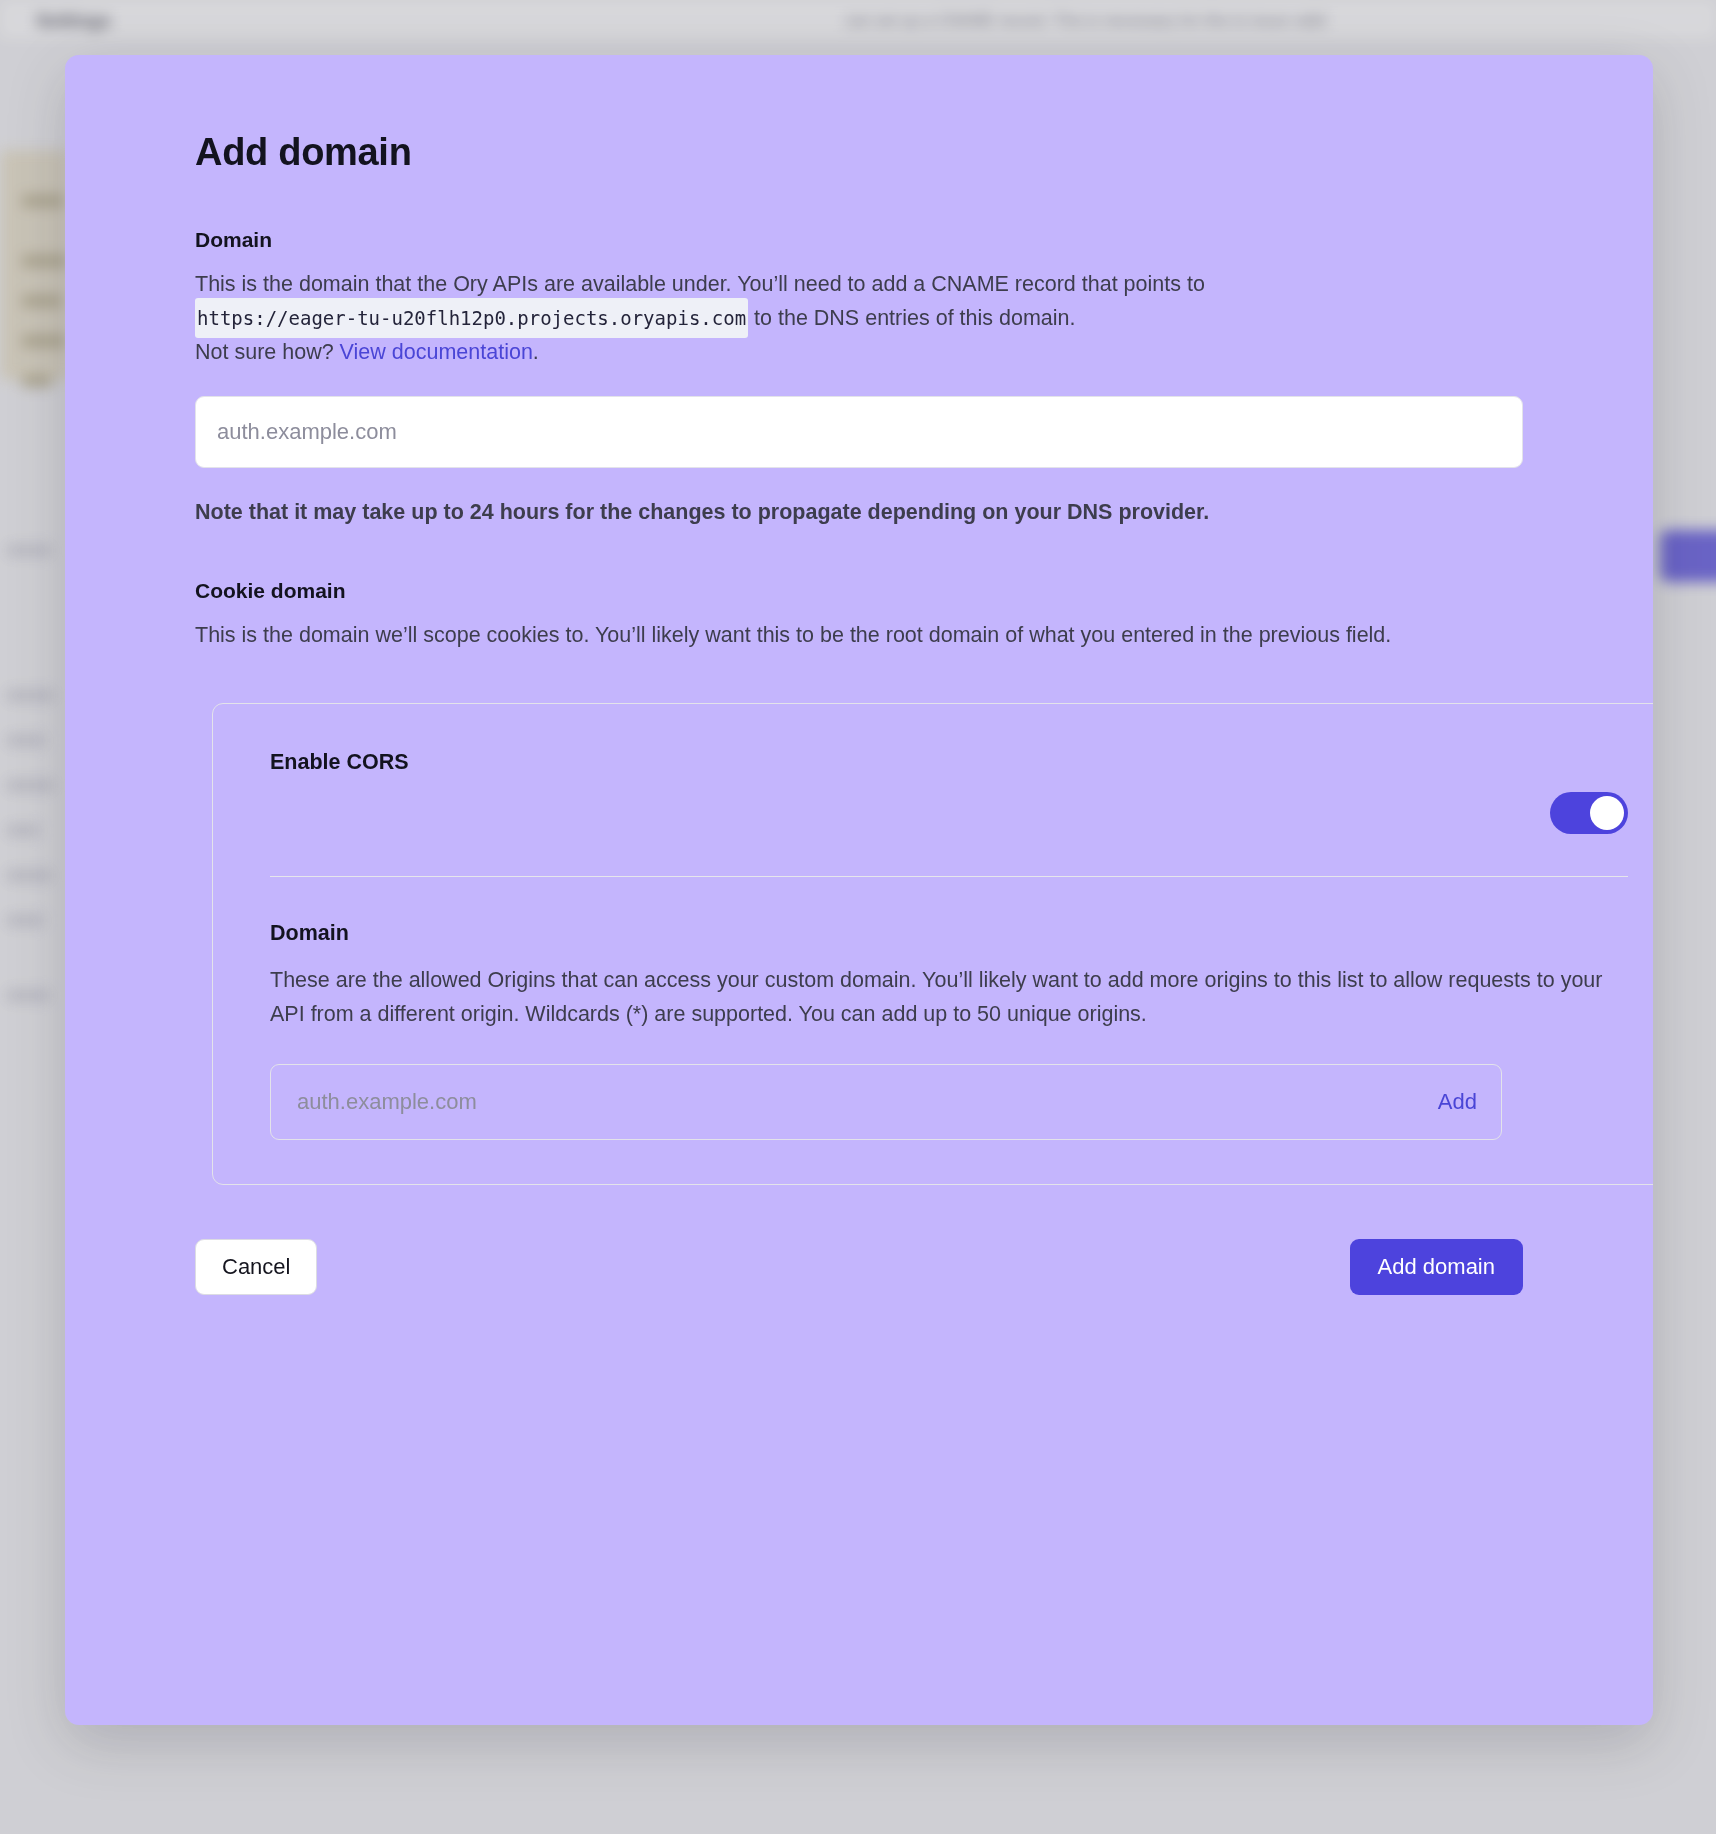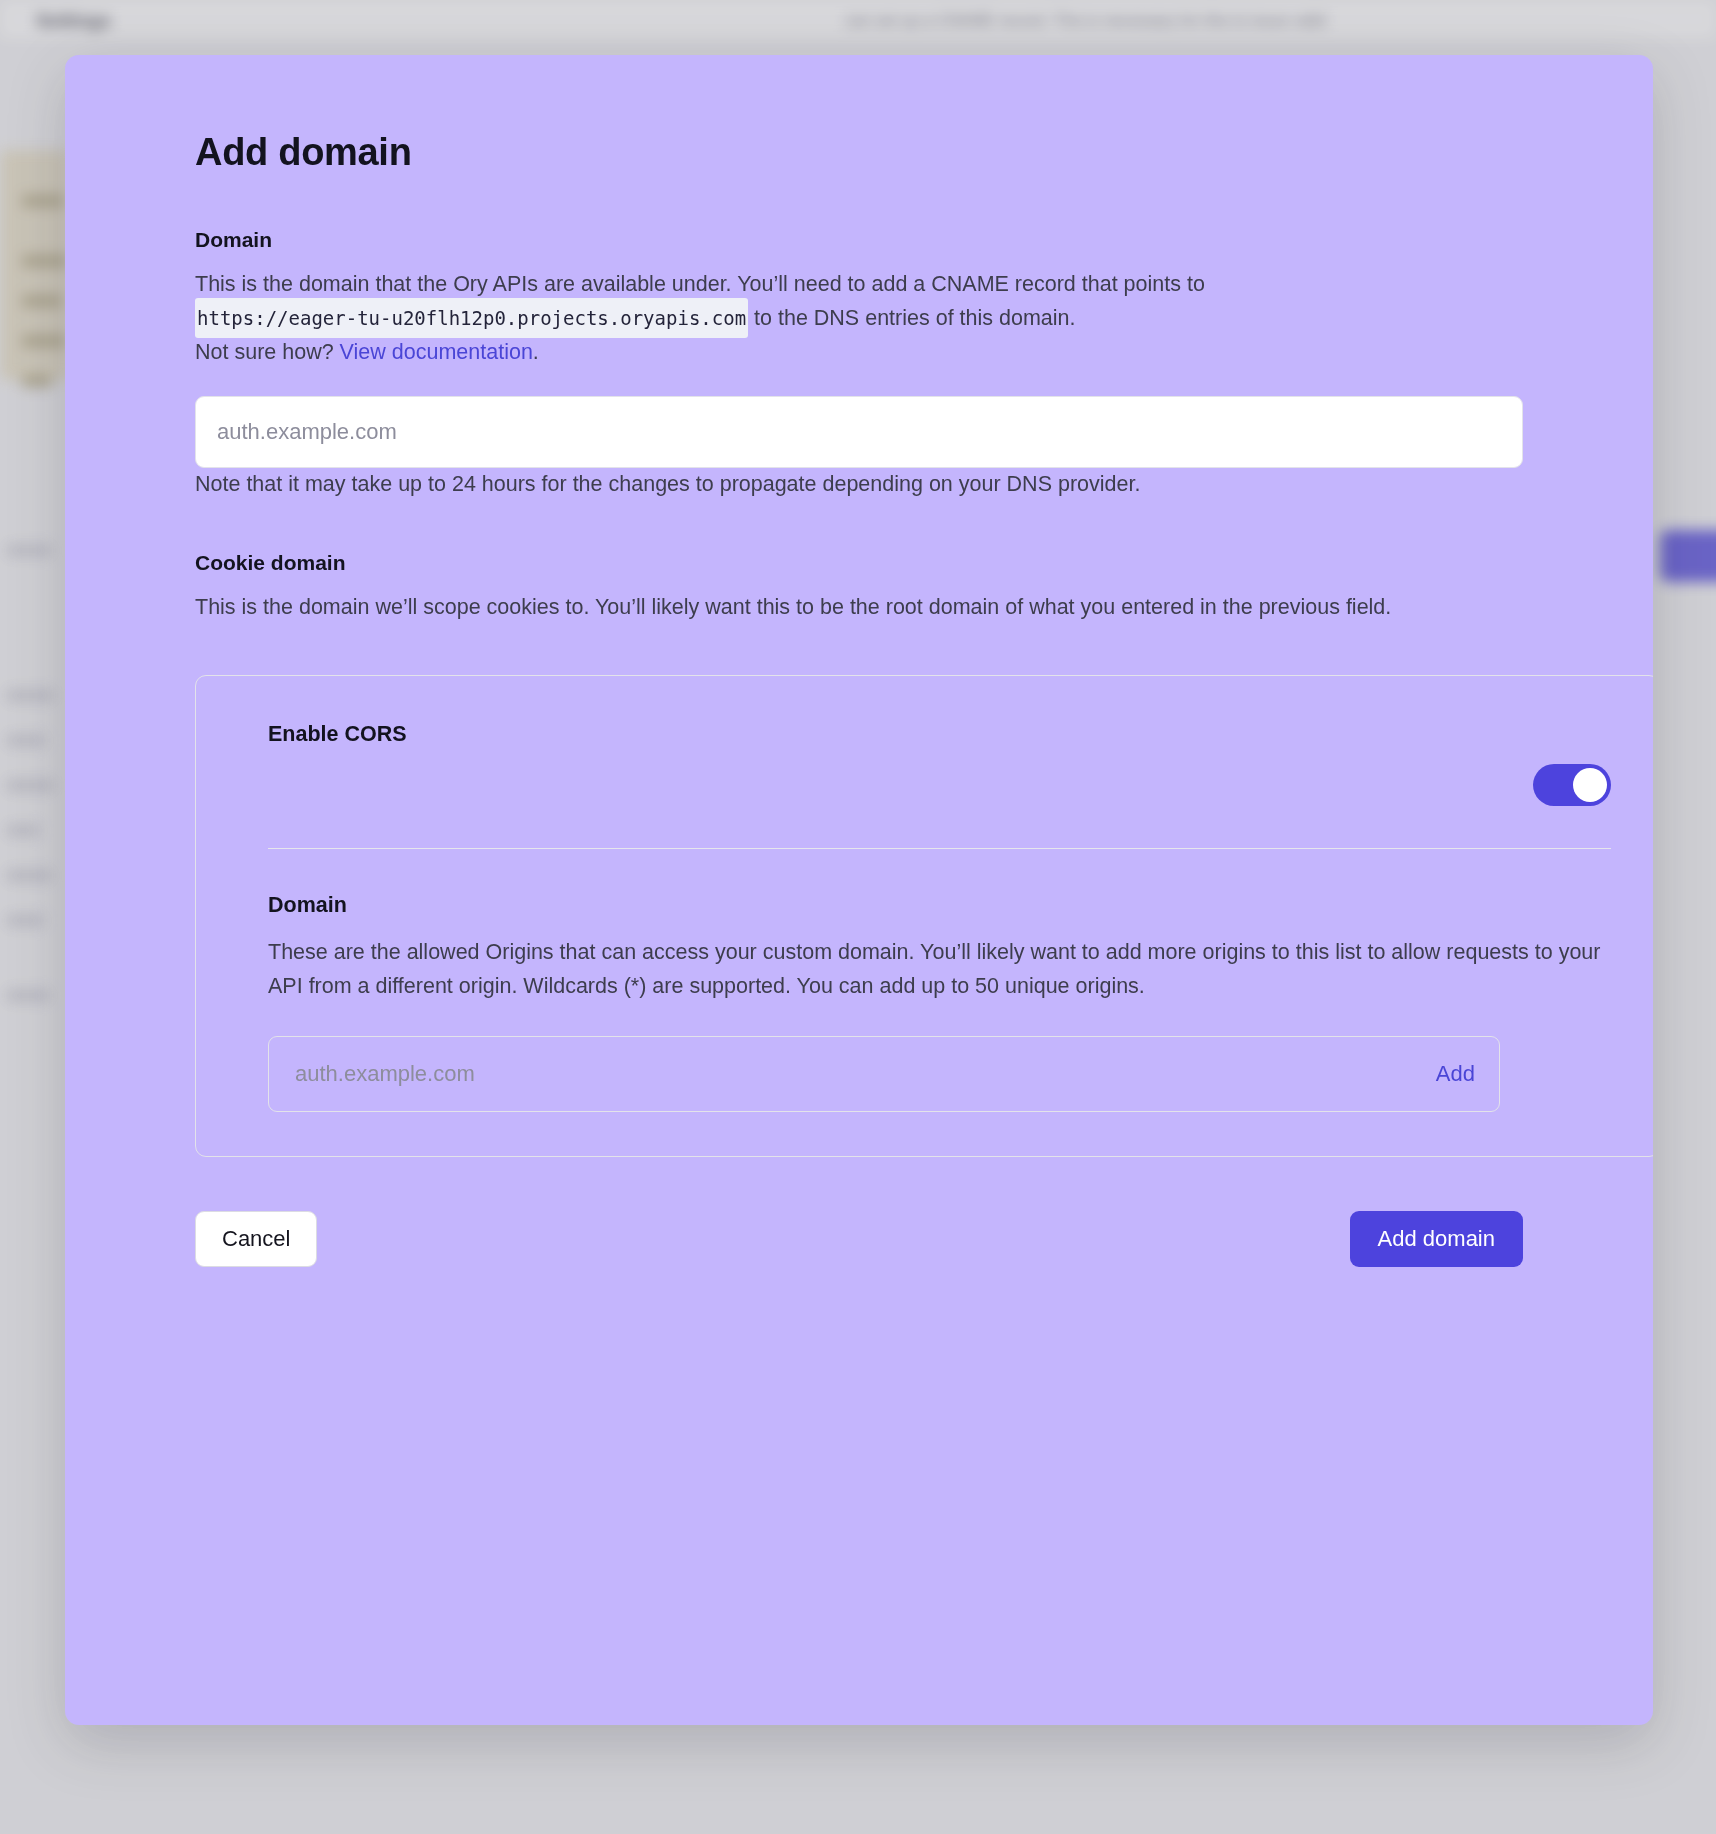--- a/index.html
+++ b/index.html
@@ -111,31 +111,33 @@
     background: #ffffff;
     font-size: 22px;
     color: #15151f;
     padding: 0 21px;
     font-family: "Liberation Sans", sans-serif;
     outline: none;
   }
   .text-input::placeholder { color: #8d8d9c; }
 
   .hint {
-    margin-top: 4px;
+    margin-top: 32px;
     font-size: 21.5px;
     color: #3d3d4d;
+    font-weight: bold;
   }
 
   .cors-card {
     margin-top: 50px;
     width: 1465px;
     border: 1px solid #e3e3ea;
     border-radius: 11px;
-    padding: 46px 48px 44px 72px;
+    padding: 46px 48px 44px 57px;
+    margin-left: 17px;
   }
   .cors-head-row {
     display: flex;
     align-items: flex-start;
     justify-content: space-between;
     gap: 36px;
   }
   .cors-head-text { flex: 1; }
   .cors-title {
     font-size: 21.5px;

